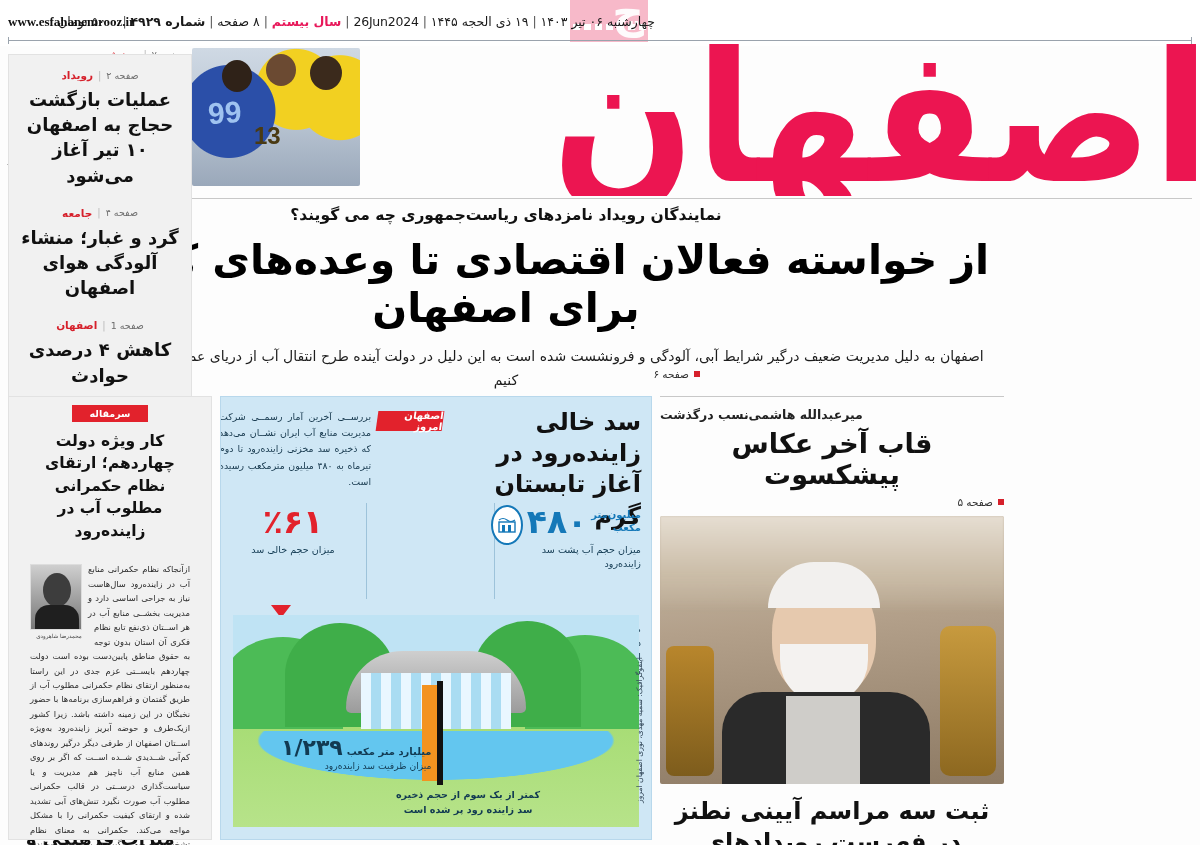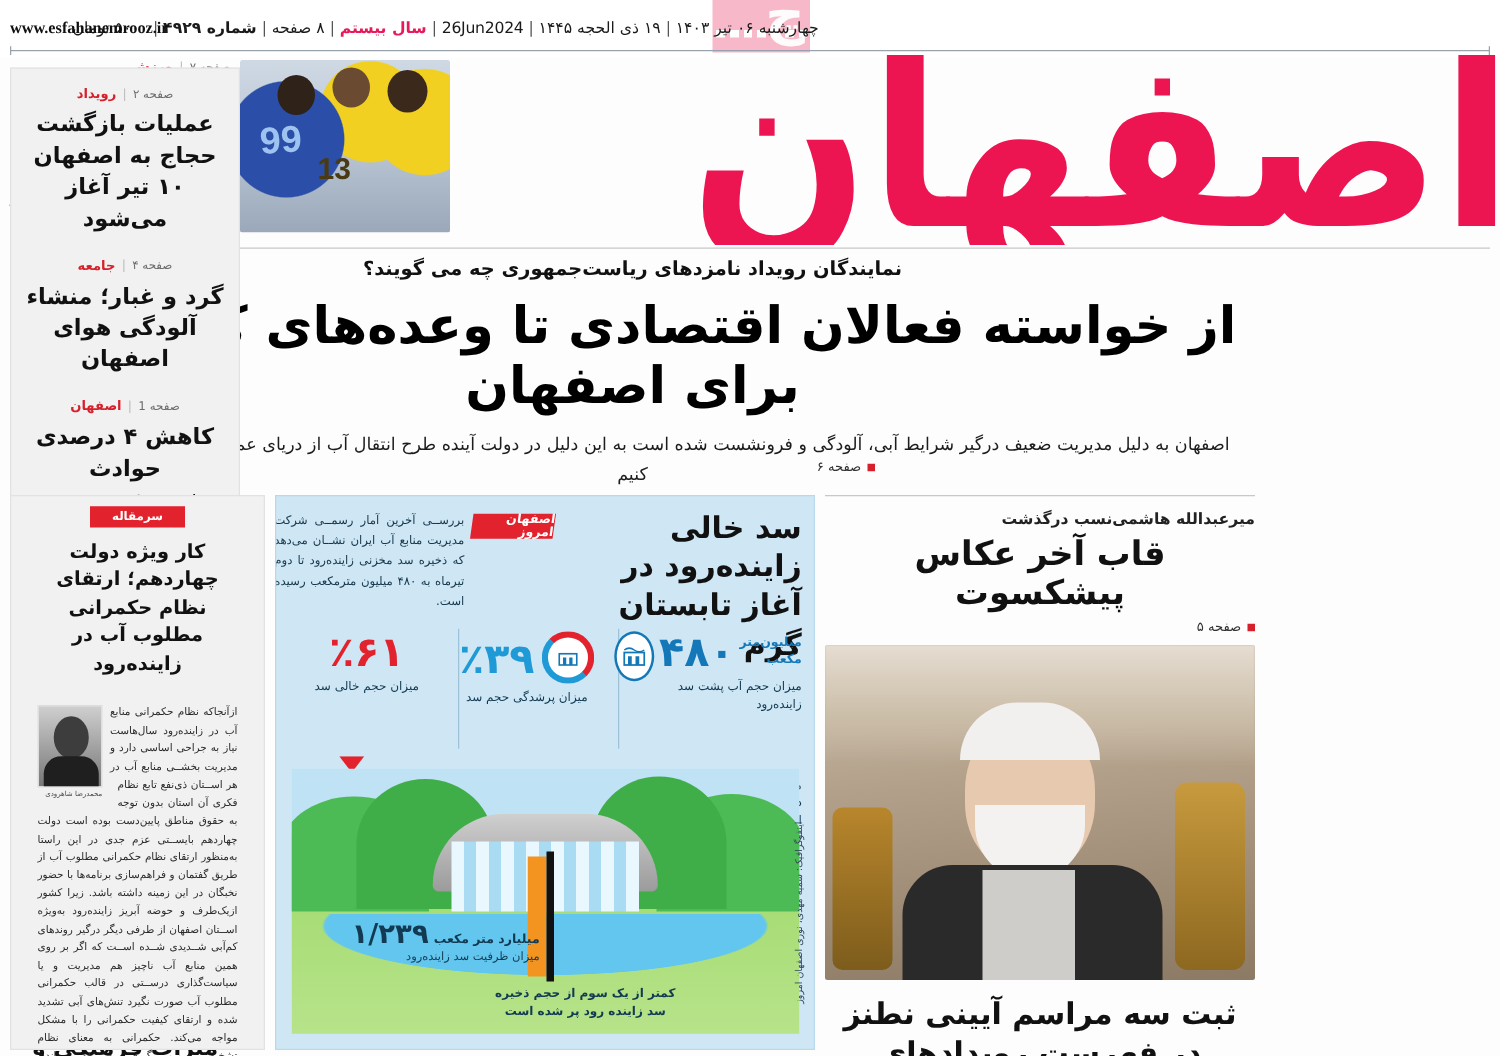--- a/index.html
+++ b/index.html
@@ -179,21 +179,21 @@
     font-size: 18px; line-height: 1.4; font-weight: bold; color: #111;
     letter-spacing:-0.4px;
   }
 
   
   .midcol {
     position:absolute; top:396px; right:196px; width:344px; height:444px;
   }
   .midcol .rule { height:1px; background:#c8c8c8; margin-bottom:10px; }
   .midcol .overline2 {
-    text-align:right; font-size:12.5px; color:#222; font-weight:600; margin-bottom:6px;
+    text-align:left; font-size:12.5px; color:#222; font-weight:600; margin-bottom:6px;
   }
   .midcol h2.big {
     text-align:center; font-size:27px; font-weight:bold; color:#111;
     letter-spacing:-0.8px; margin-bottom:6px;
   }
   .midcol .pageref { margin-bottom:8px; }
   .photo-main {
     width: 100%; height: 268px; border-radius:2px; position:relative; overflow:hidden;
     background: linear-gradient(175deg,#cbbfae 0%, #b3a08a 40%, #8d7a64 100%);
   }
@@ -529,33 +529,20 @@
           </span>
           <div class="col">
             <div style="display:flex;flex-direction:row-reverse;align-items:center;gap:4px;">
               <span class="num" style="color:#1478b8;">۴۸۰</span>
               <span class="unit">میلیون‌متر مکعب</span>
             </div>
             <div class="cap">میزان حجم آب پشت سد زاینده‌رود</div>
           </div>
         </div>
 
-        <div class="stat stat-39">
-          <div style="display:flex;flex-direction:row-reverse;align-items:center;justify-content:center;gap:6px;">
-            <span class="num" style="color:#1f9ad6;">٪۳۹</span>
-            <span class="icon-circ" style="position:relative;width:42px;height:42px;border:5px solid #e2222c;border-bottom-color:#1f9ad6;border-left-color:#1f9ad6;">
-              <svg width="18" height="16" viewBox="0 0 18 16" aria-hidden="true">
-                <rect x="2" y="5" width="14" height="9" fill="none" stroke="#1478b8" stroke-width="1.3"></rect>
-                <rect x="5" y="8" width="2.6" height="6" fill="#1478b8"></rect>
-                <rect x="10" y="8" width="2.6" height="6" fill="#1478b8"></rect>
-              </svg>
-            </span>
-          </div>
-          <div class="cap">میزان پرشدگی حجم سد</div>
-        </div>
 
         <div class="stat stat-61">
           <span class="num" style="color:#e2222c;">٪۶۱</span>
           <div class="cap">میزان حجم خالی سد</div>
         </div>
 
         <div class="stat stat-1172">
           <div class="col">
             <div style="display:flex;flex-direction:row-reverse;align-items:baseline;gap:4px;">
               <span class="num" style="color:#1478b8;">۱۱۷۲</span>

